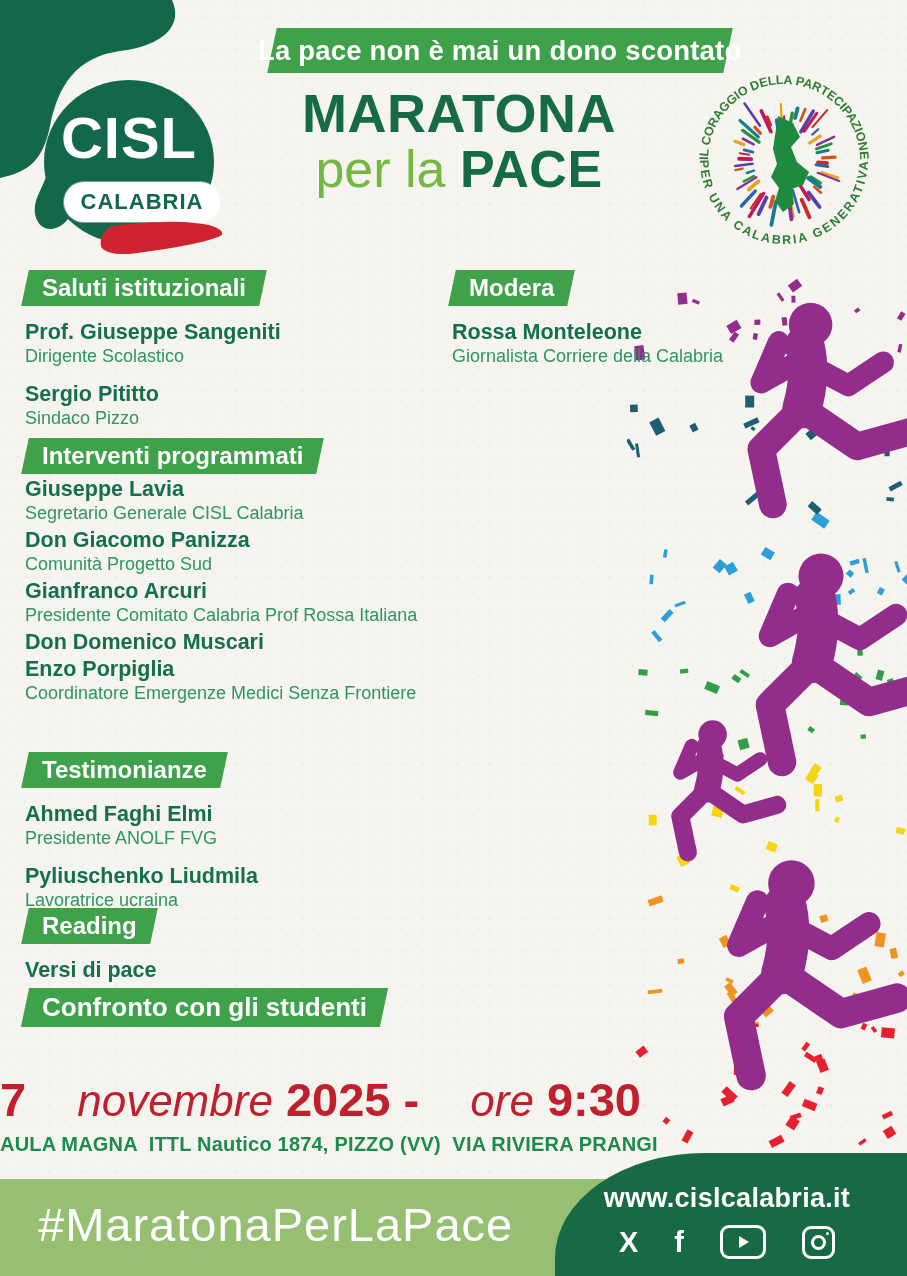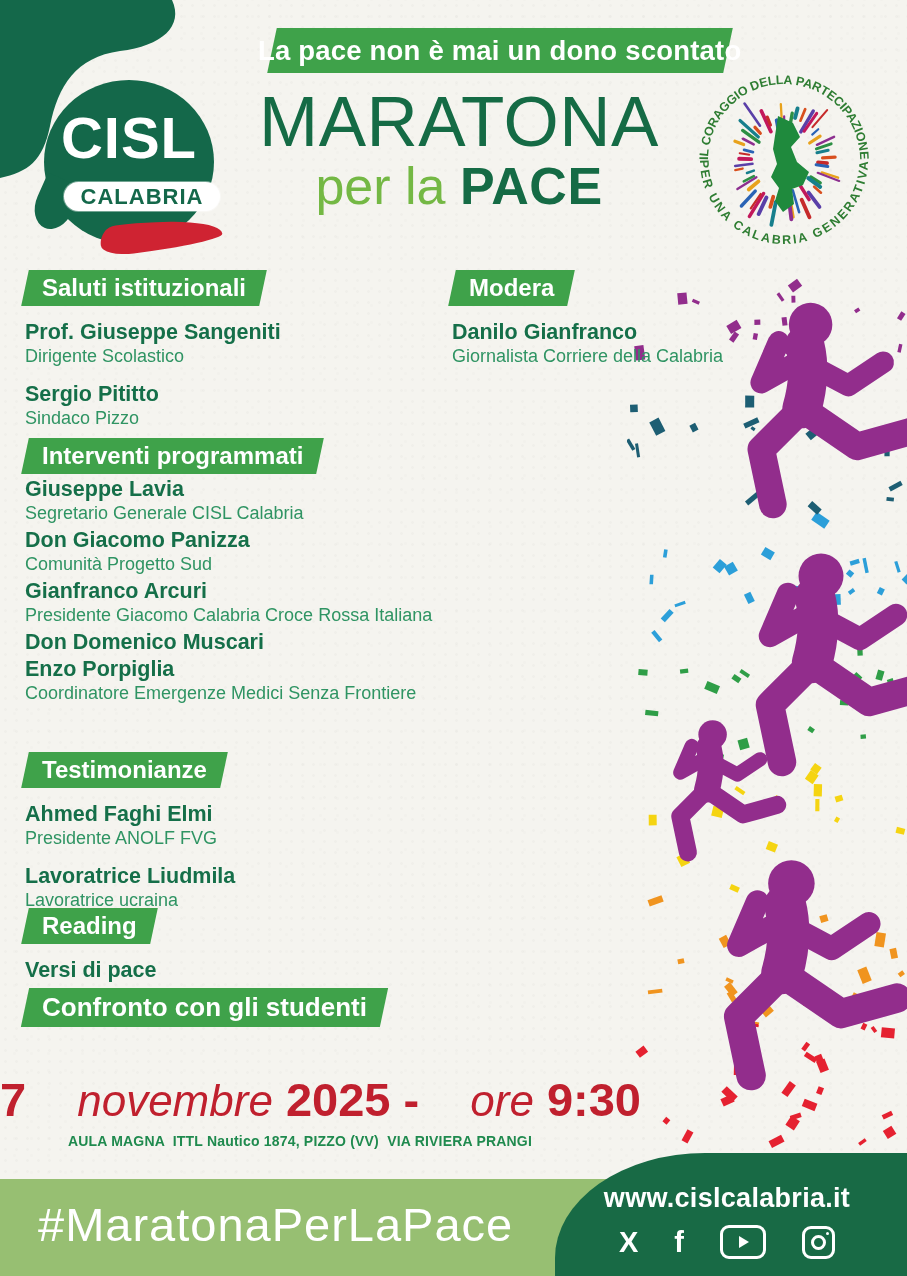--- a/index.html
+++ b/index.html
@@ -31,32 +31,32 @@
   }
   .cisl-circle::before{ 
     content:"";position:absolute;left:-8px;bottom:14px;width:38px;height:52px;
     background:#14684a;border-radius:2% 100% 100% 100%;transform:rotate(24deg);
   }
   .cisl-org{
     position:absolute;left:0;top:24px;width:174px;text-align:center;
     color:#fff;font-size:58px;font-weight:800;letter-spacing:1px;
   }
   .cisl-pill{
-    position:absolute;left:22px;top:102px;width:156px;height:29px;background:#fff;
+    position:absolute;left:22px;top:102px;width:156px;height:40px;background:#fff;
     border-radius:22px;display:flex;align-items:center;justify-content:center;
     box-shadow:0 0 0 1px rgba(255,255,255,.4);
   }
   .cisl-pill span{color:#14684a;font-size:22px;font-weight:800;letter-spacing:1px;}
   .cisl-swoosh{
     position:absolute;left:58px;top:140px;width:122px;height:30px;background:#cf2332;
     border-radius:14% 86% 74% 26% / 60% 70% 30% 40%;transform:rotate(-7deg);
   }
   
   .title{position:absolute;left:228px;top:86px;width:462px;text-align:center;color:#156b45;}
-  .title .main{font-size:71px;font-weight:400;letter-spacing:.5px;line-height:1.02;}
+  .title .main{font-size:54px;font-weight:700;letter-spacing:.5px;line-height:1.02;}
   .title .sub{font-size:52px;line-height:1.0;margin-top:2px;white-space:nowrap;}
   .title .sub .light{color:#74b844;font-weight:400;}
   .title .sub .bold{color:#156b45;font-weight:800;letter-spacing:.5px;}
   
   .emblem{position:absolute;left:678px;top:56px;}
   .emblem text{font-family:"Liberation Sans",sans-serif;font-weight:700;fill:#2e7d32;font-size:12.5px;}
   
   .badge{display:inline-block;background:#3fa24a;transform:skewX(-12deg);padding:4px 17px;}
   .badge span{display:inline-block;transform:skewX(12deg);color:#fff;font-weight:700;font-size:24px;white-space:nowrap;}
   .section{position:absolute;}
@@ -69,21 +69,21 @@
   .sec-interventi .person{margin-top:4px;}
   .sec-testimonianze{left:25px;top:752px;}
   .sec-reading{left:25px;top:908px;}
   .students{position:absolute;left:25px;top:988px;}
   .students .badge span{font-size:26px;}
   
   .event{position:absolute;left:0;top:1072px;width:600px;text-align:center;}
   .event .date{color:#c0202e;font-size:47px;white-space:nowrap;}
   .event .date .b{font-weight:800;}
   .event .date .i{font-style:italic;font-weight:400;font-size:44px;margin-left:38px;}
-  .event .venue{color:#1f8a4e;font-size:14px;font-weight:700;white-space:pre;margin-top:6px;letter-spacing:.2px;}
+  .event .venue{color:#1f8a4e;font-size:20px;font-weight:700;white-space:pre;margin-top:6px;letter-spacing:.2px;}
   
   .runners{position:absolute;left:627px;top:262px;}
   
   .footer-light{position:absolute;left:0;bottom:0;width:100%;height:97px;background:#97bf72;}
   .hashtag{
     position:absolute;left:38px;bottom:24px;color:#fff;font-size:47px;font-weight:400;
     letter-spacing:1px;font-family:"Liberation Sans",sans-serif;
   }
   .footer-dark{
     position:absolute;right:0;bottom:0;width:352px;height:123px;background:#186a45;
@@ -366,56 +366,56 @@
     </div>
     <div class="person">
       <div class="name">Sergio Pititto</div>
       <div class="role">Sindaco Pizzo</div>
     </div>
   </div>
 
   <div class="section sec-modera">
     <div class="badge"><span>Modera</span></div>
     <div class="person">
-      <div class="name">Danilo Gianfranco</div>
+      <div class="name">Rossa Monteleone</div>
       <div class="role">Giornalista Corriere della Calabria</div>
     </div>
   </div>
 
   <div class="section sec-interventi">
     <div class="badge"><span>Interventi programmati</span></div>
     <div class="person">
       <div class="name">Giuseppe Lavia</div>
       <div class="role">Segretario Generale CISL Calabria</div>
     </div>
     <div class="person">
       <div class="name">Don Giacomo Panizza</div>
       <div class="role">Comunità Progetto Sud</div>
     </div>
     <div class="person">
       <div class="name">Gianfranco Arcuri</div>
-      <div class="role">Presidente Giacomo Calabria Croce Rossa Italiana</div>
+      <div class="role">Presidente Comitato Calabria Prof Rossa Italiana</div>
     </div>
     <div class="person">
       <div class="name">Don Domenico Muscari</div>
     </div>
     <div class="person">
       <div class="name">Enzo Porpiglia</div>
       <div class="role">Coordinatore Emergenze Medici Senza Frontiere</div>
     </div>
   </div>
 
   <div class="section sec-testimonianze">
     <div class="badge"><span>Testimonianze</span></div>
     <div class="person">
       <div class="name">Ahmed Faghi Elmi</div>
       <div class="role">Presidente ANOLF FVG</div>
     </div>
     <div class="person">
-      <div class="name">Lavoratrice Liudmila</div>
+      <div class="name">Pyliuschenko Liudmila</div>
       <div class="role">Lavoratrice ucraina</div>
     </div>
   </div>
 
   <div class="section sec-reading">
     <div class="badge"><span>Reading</span></div>
     <div class="person">
       <div class="name">Versi di pace</div>
     </div>
   </div>

